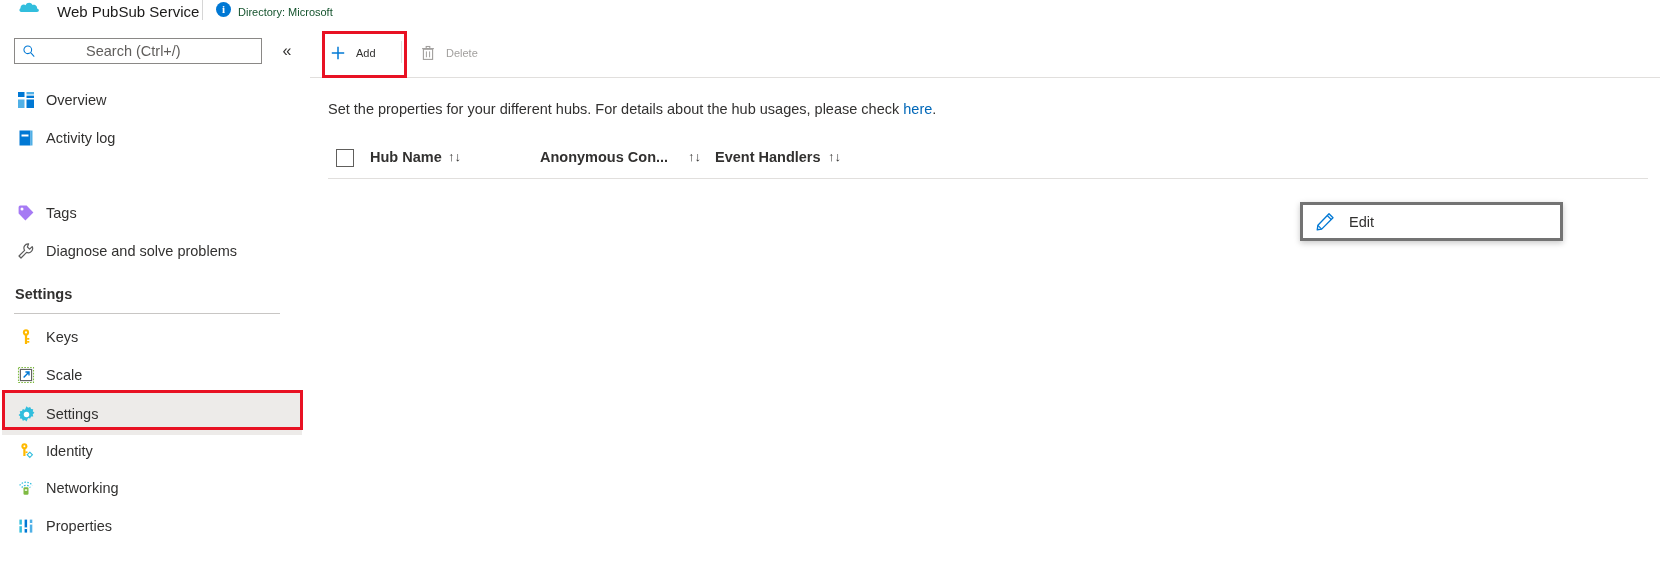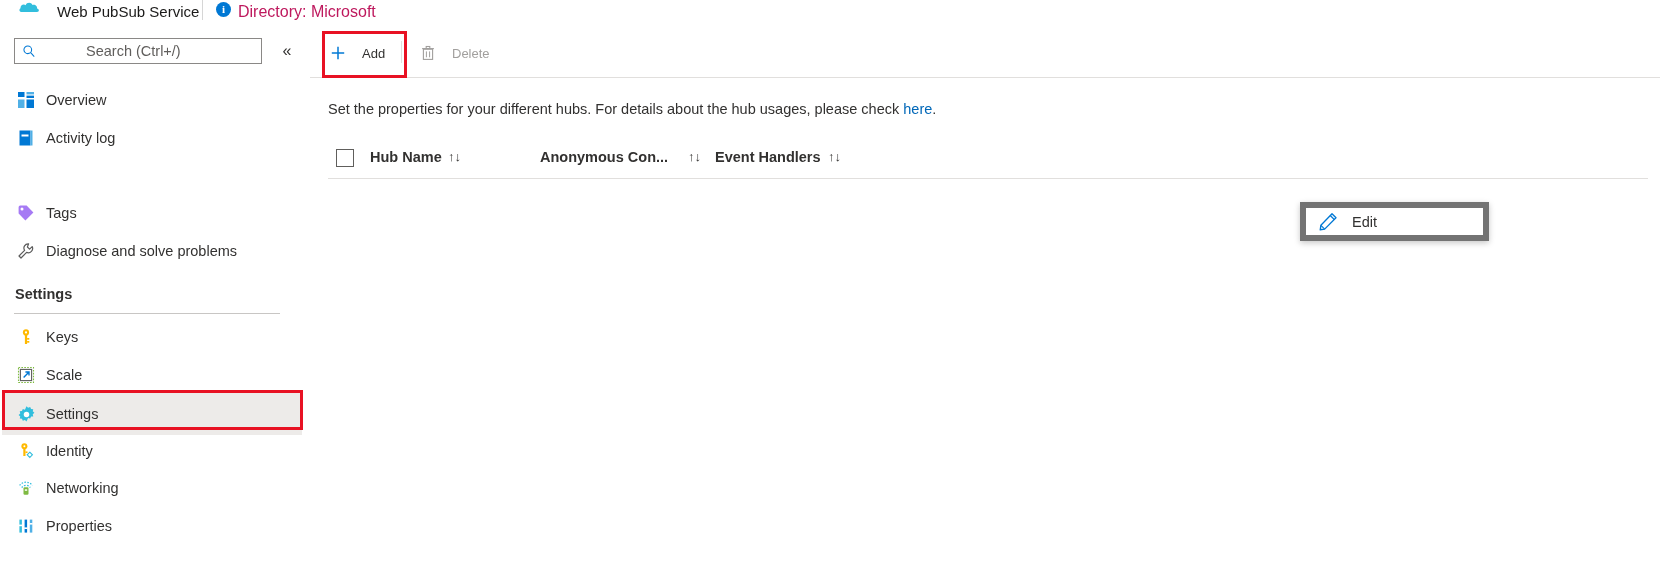--- a/index.html
+++ b/index.html
@@ -59,22 +59,22 @@
     font-size: 11px;
     font-weight: bold;
     font-family: "Liberation Serif", serif;
     text-align: center;
     line-height: 15px;
   }
   .dir-label {
     position: absolute;
     left: 238px;
     top: 0px;
-    font-size: 16px;
-    color: #be185d;
+    font-size: 11px;
+    color: #14532d;
     line-height: 24px;
   }
 
   
   .sidebar {
     position: absolute;
     left: 0; top: 28px;
     width: 310px;
     height: 545px;
     background: #ffffff;
@@ -177,23 +177,23 @@
     position: absolute;
     height: 30px;
     display: flex;
     align-items: center;
     cursor: pointer;
     padding: 0 10px;
     box-sizing: border-box;
   }
   .cmd-btn.disabled { cursor: default; }
   .cmd-lbl {
-    font-size: 13px;
-    color: #323130;
-    margin-left: 16px;
+    font-size: 11px;
+    color: #323130;
+    margin-left: 10px;
     white-space: nowrap;
   }
   .cmd-btn.disabled .cmd-lbl { color: #a19f9d; }
   .cmd-sep {
     position: absolute;
     left: 91px; top: 13px;
     width: 1px; height: 22px;
     background: #e1dfdd;
   }
   .hrule {
@@ -275,23 +275,23 @@
     line-height: 20px;
     letter-spacing: 2px;
     color: #605e5c;
     cursor: pointer;
   }
 
   
   .ctx-menu {
     position: absolute;
     left: 1300px; top: 202px;
-    width: 189px; height: 39px;
+    width: 263px; height: 39px;
     background: #ffffff;
-    border: 6px solid #737373;
+    border: 3px solid #737373;
     box-shadow: 0 2px 6px rgba(0,0,0,0.22);
     box-sizing: border-box;
     display: flex;
     align-items: center;
     cursor: pointer;
   }
   .ctx-ico {
     margin-left: 12px;
     width: 20px; height: 20px;
     flex: 0 0 auto;

